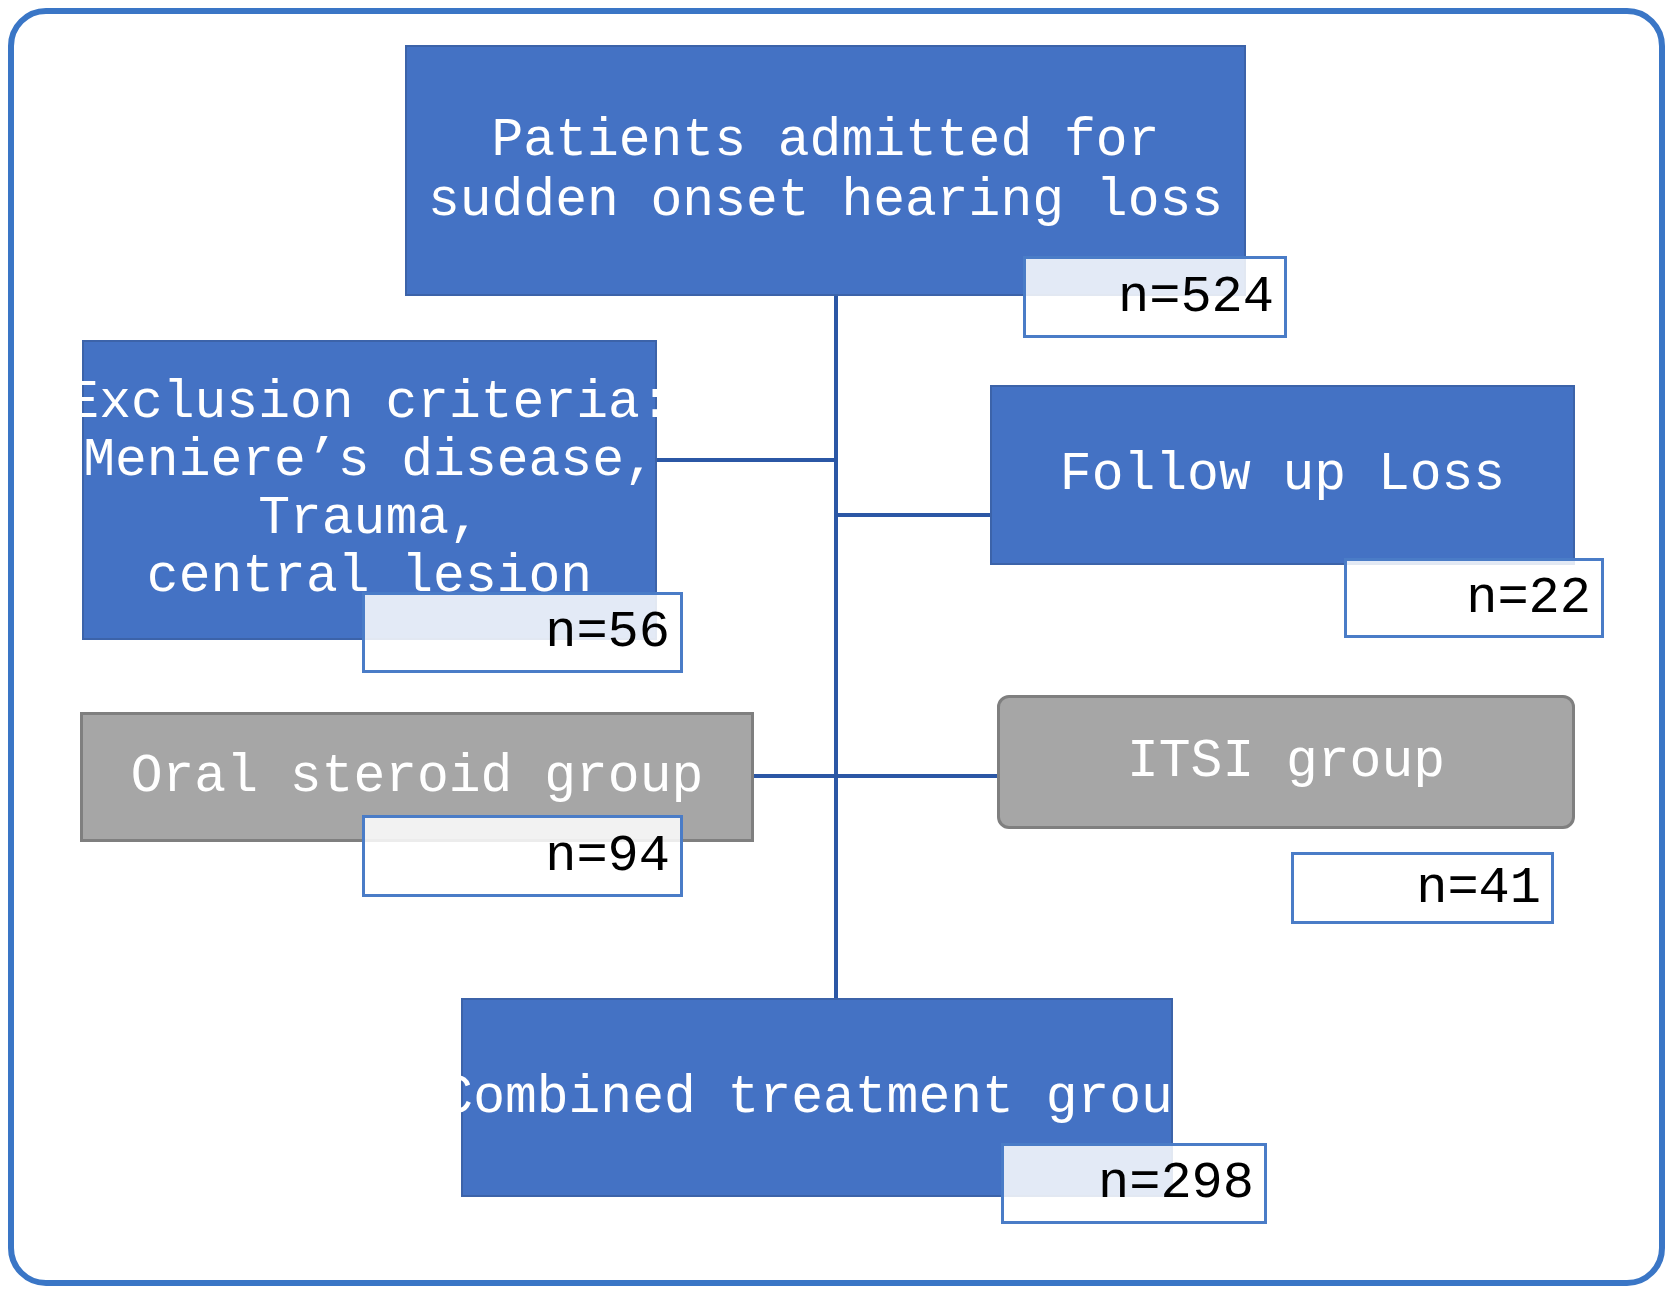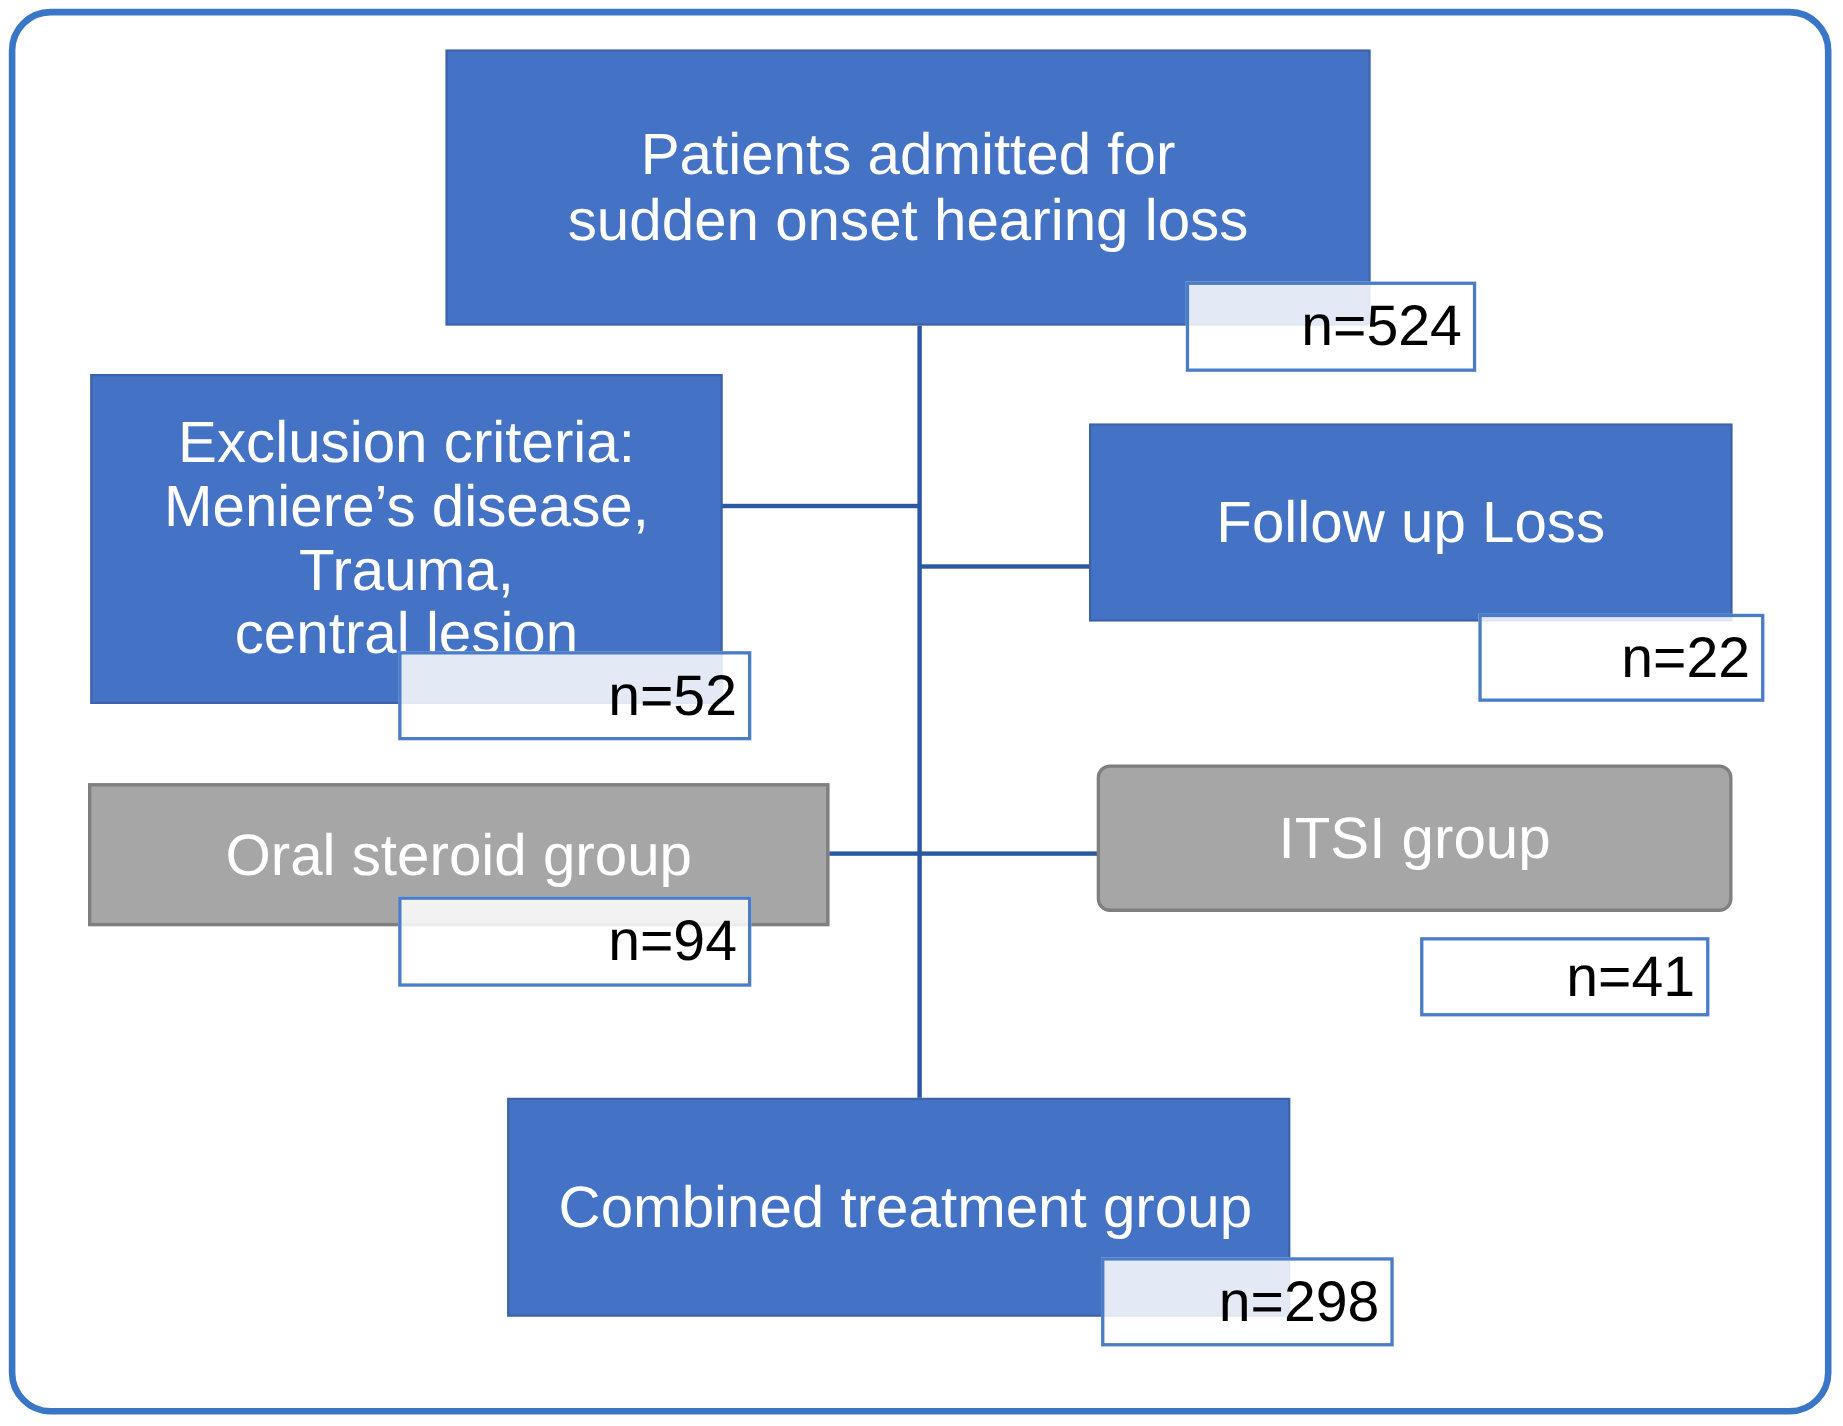--- a/index.html
+++ b/index.html
@@ -5,21 +5,21 @@
   html, body {
     margin: 0;
     padding: 0;
     background: #ffffff;
   }
   #stage {
     position: relative;
     width: 1675px;
     height: 1296px;
     background: #ffffff;
-    font-family: Liberation Sans, sans-serif;
+    font-family: Liberation Mono, monospace;
     overflow: hidden;
   }
   
   .frame {
     position: absolute;
     left: 8px; top: 8px; right: 10px; bottom: 10px;
     border: 6px solid #3a76c6;
     border-radius: 38px;
     background: transparent;
   }
@@ -72,21 +72,21 @@
     border: 3px solid #4a7cc7;
     box-sizing: border-box;
     display: flex;
     align-items: center;
     justify-content: flex-end;
     padding-right: 10px;
     font-size: 52px;
     color: #000000;
     white-space: nowrap;
   }
-  .count.n524 { left: 1078px; top: 256px;  width: 264px; height: 82px; }
+  .count.n524 { left: 1023px; top: 256px;  width: 264px; height: 82px; }
   .count.n69  { left: 362px;  top: 592px;  width: 321px; height: 81px; }
   .count.n22  { left: 1344px; top: 558px;  width: 260px; height: 80px; }
   .count.n94  { left: 362px;  top: 815px;  width: 321px; height: 82px; }
   .count.n41  { left: 1291px; top: 852px;  width: 263px; height: 72px; }
   .count.n298 { left: 1001px; top: 1143px; width: 266px; height: 81px; }
 </style>
 </head>
 <body>
 
 <div id="stage">
@@ -120,19 +120,19 @@
 
   <div class="node gray itsi">
     <span class="ln">ITSI group</span>
   </div>
 
   <div class="node blue combined">
     <span class="ln">Combined treatment group</span>
   </div>
 
   <div class="count n524">n=524</div>
-  <div class="count n69">n=52</div>
+  <div class="count n69">n=56</div>
   <div class="count n22">n=22</div>
   <div class="count n94">n=94</div>
   <div class="count n41">n=41</div>
   <div class="count n298">n=298</div>
 
 </div>
 
 </body></html>

